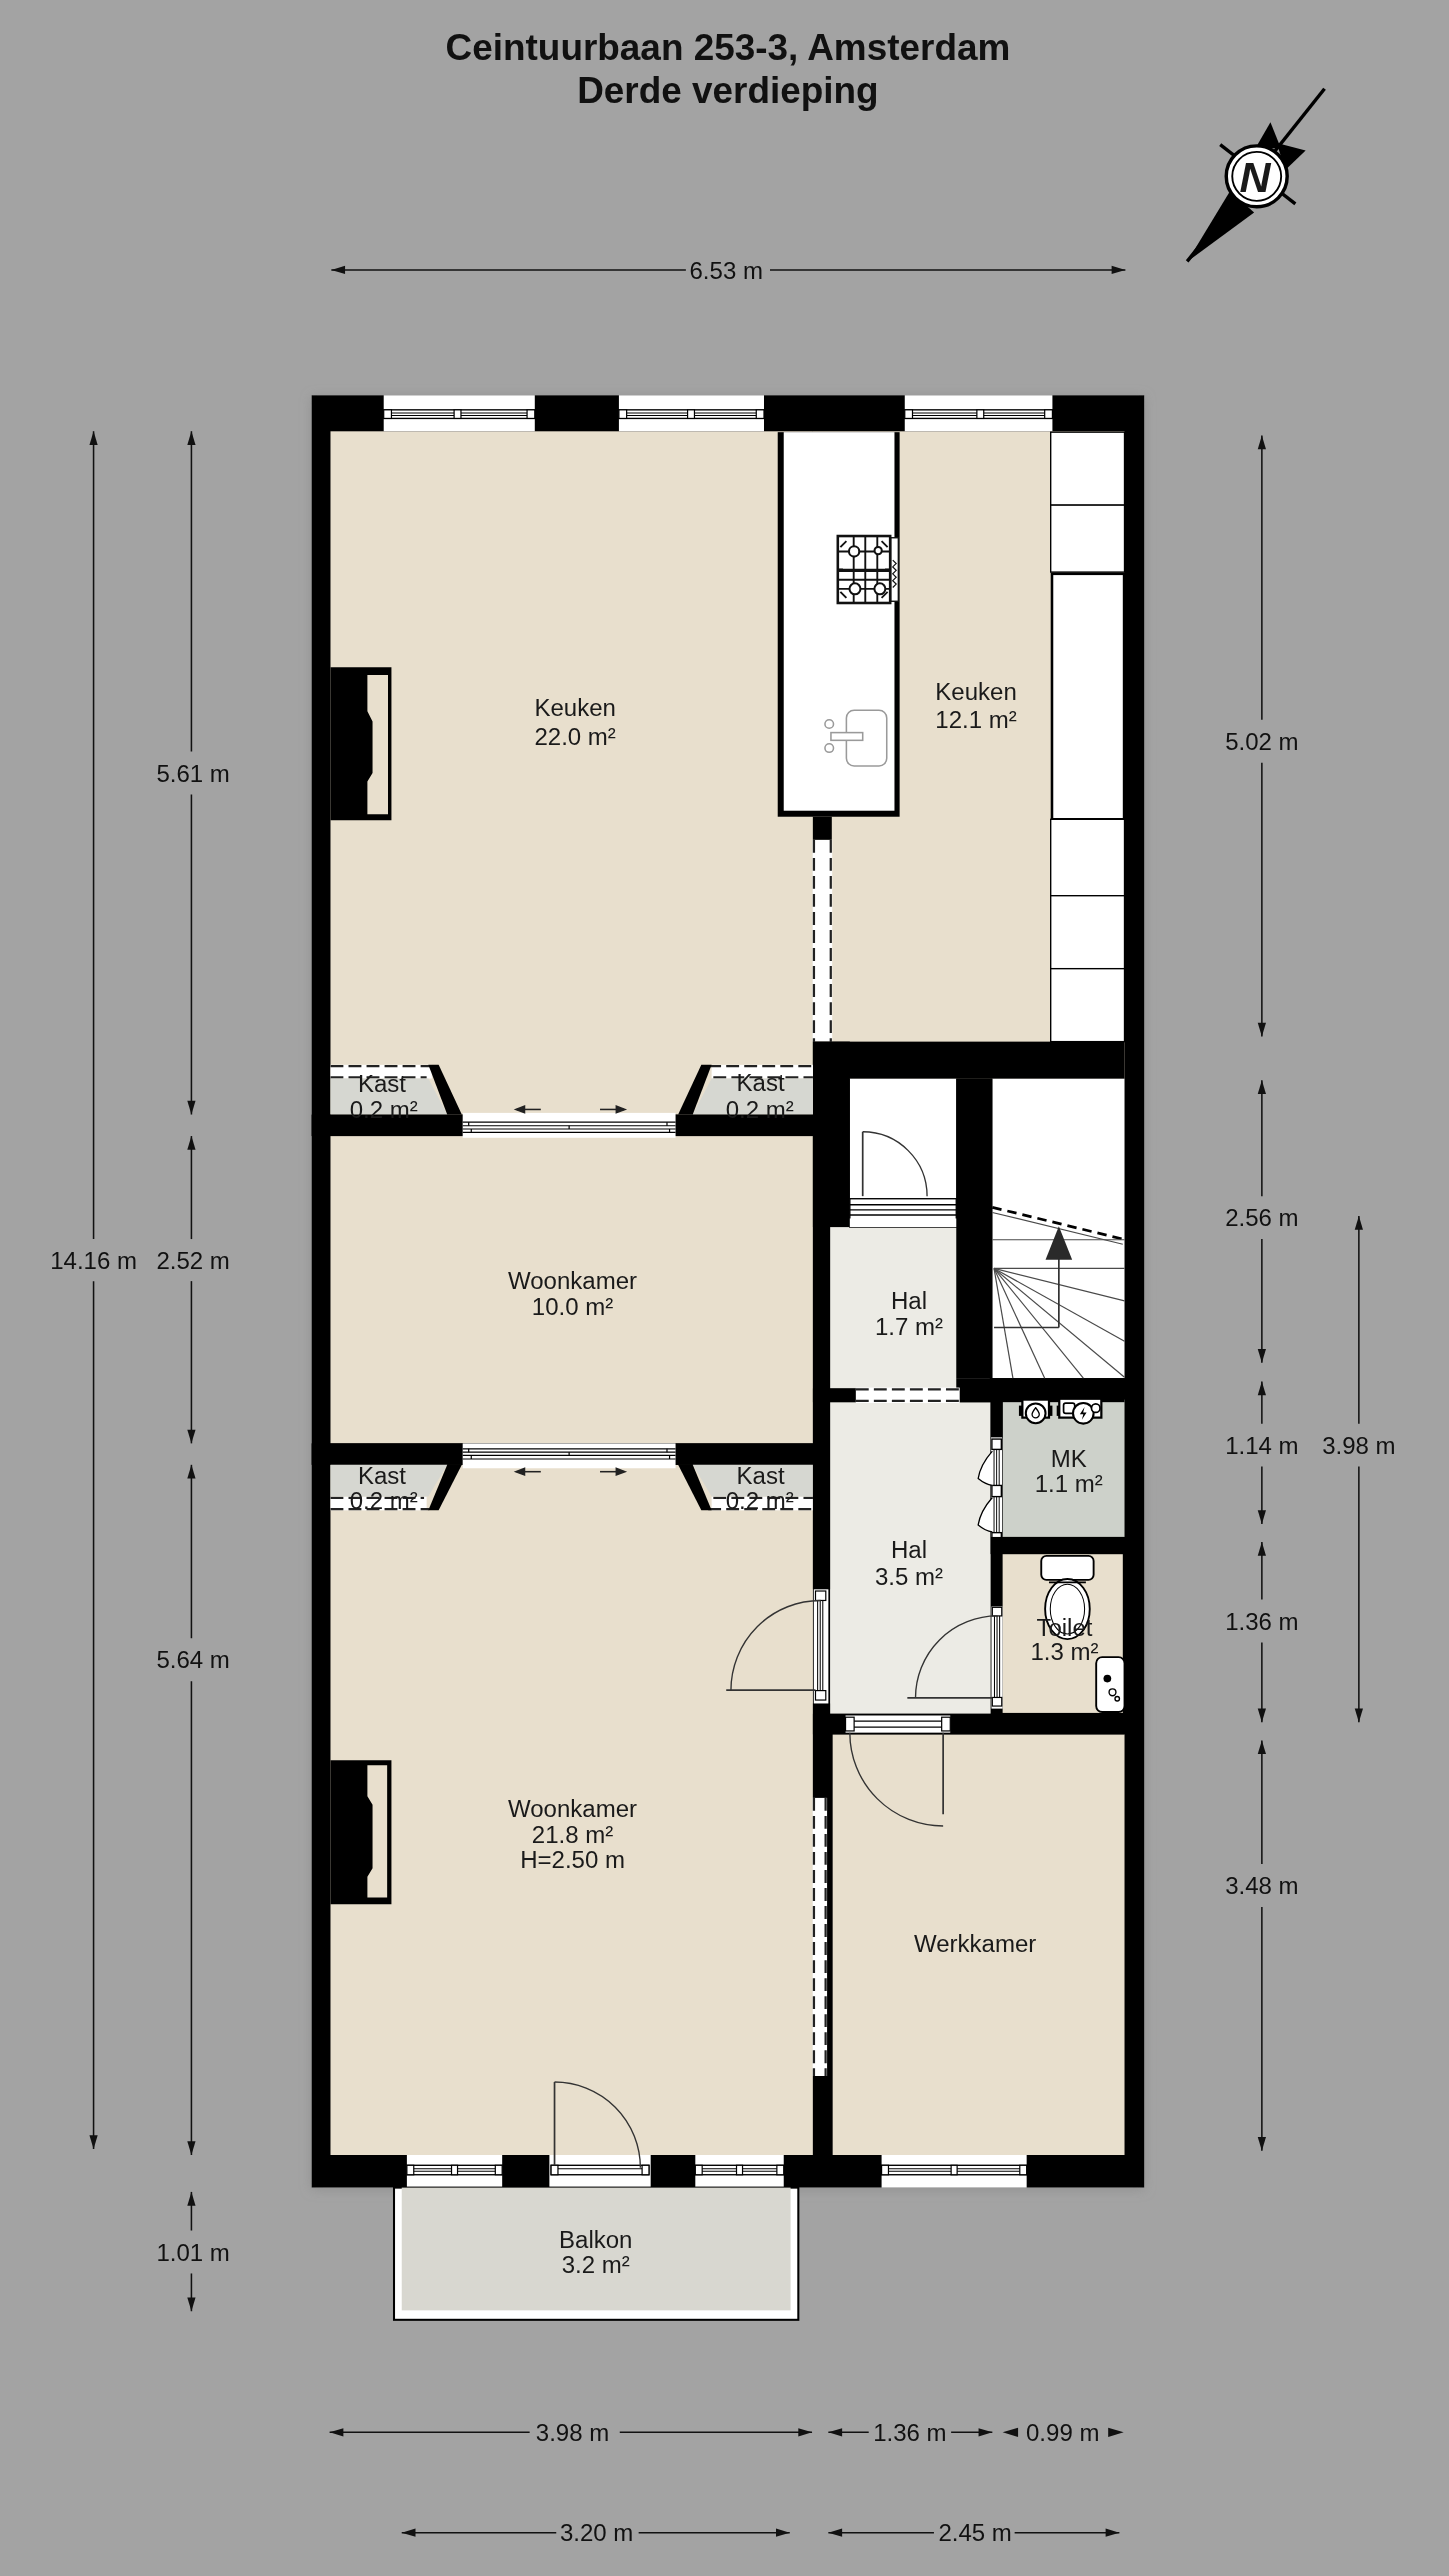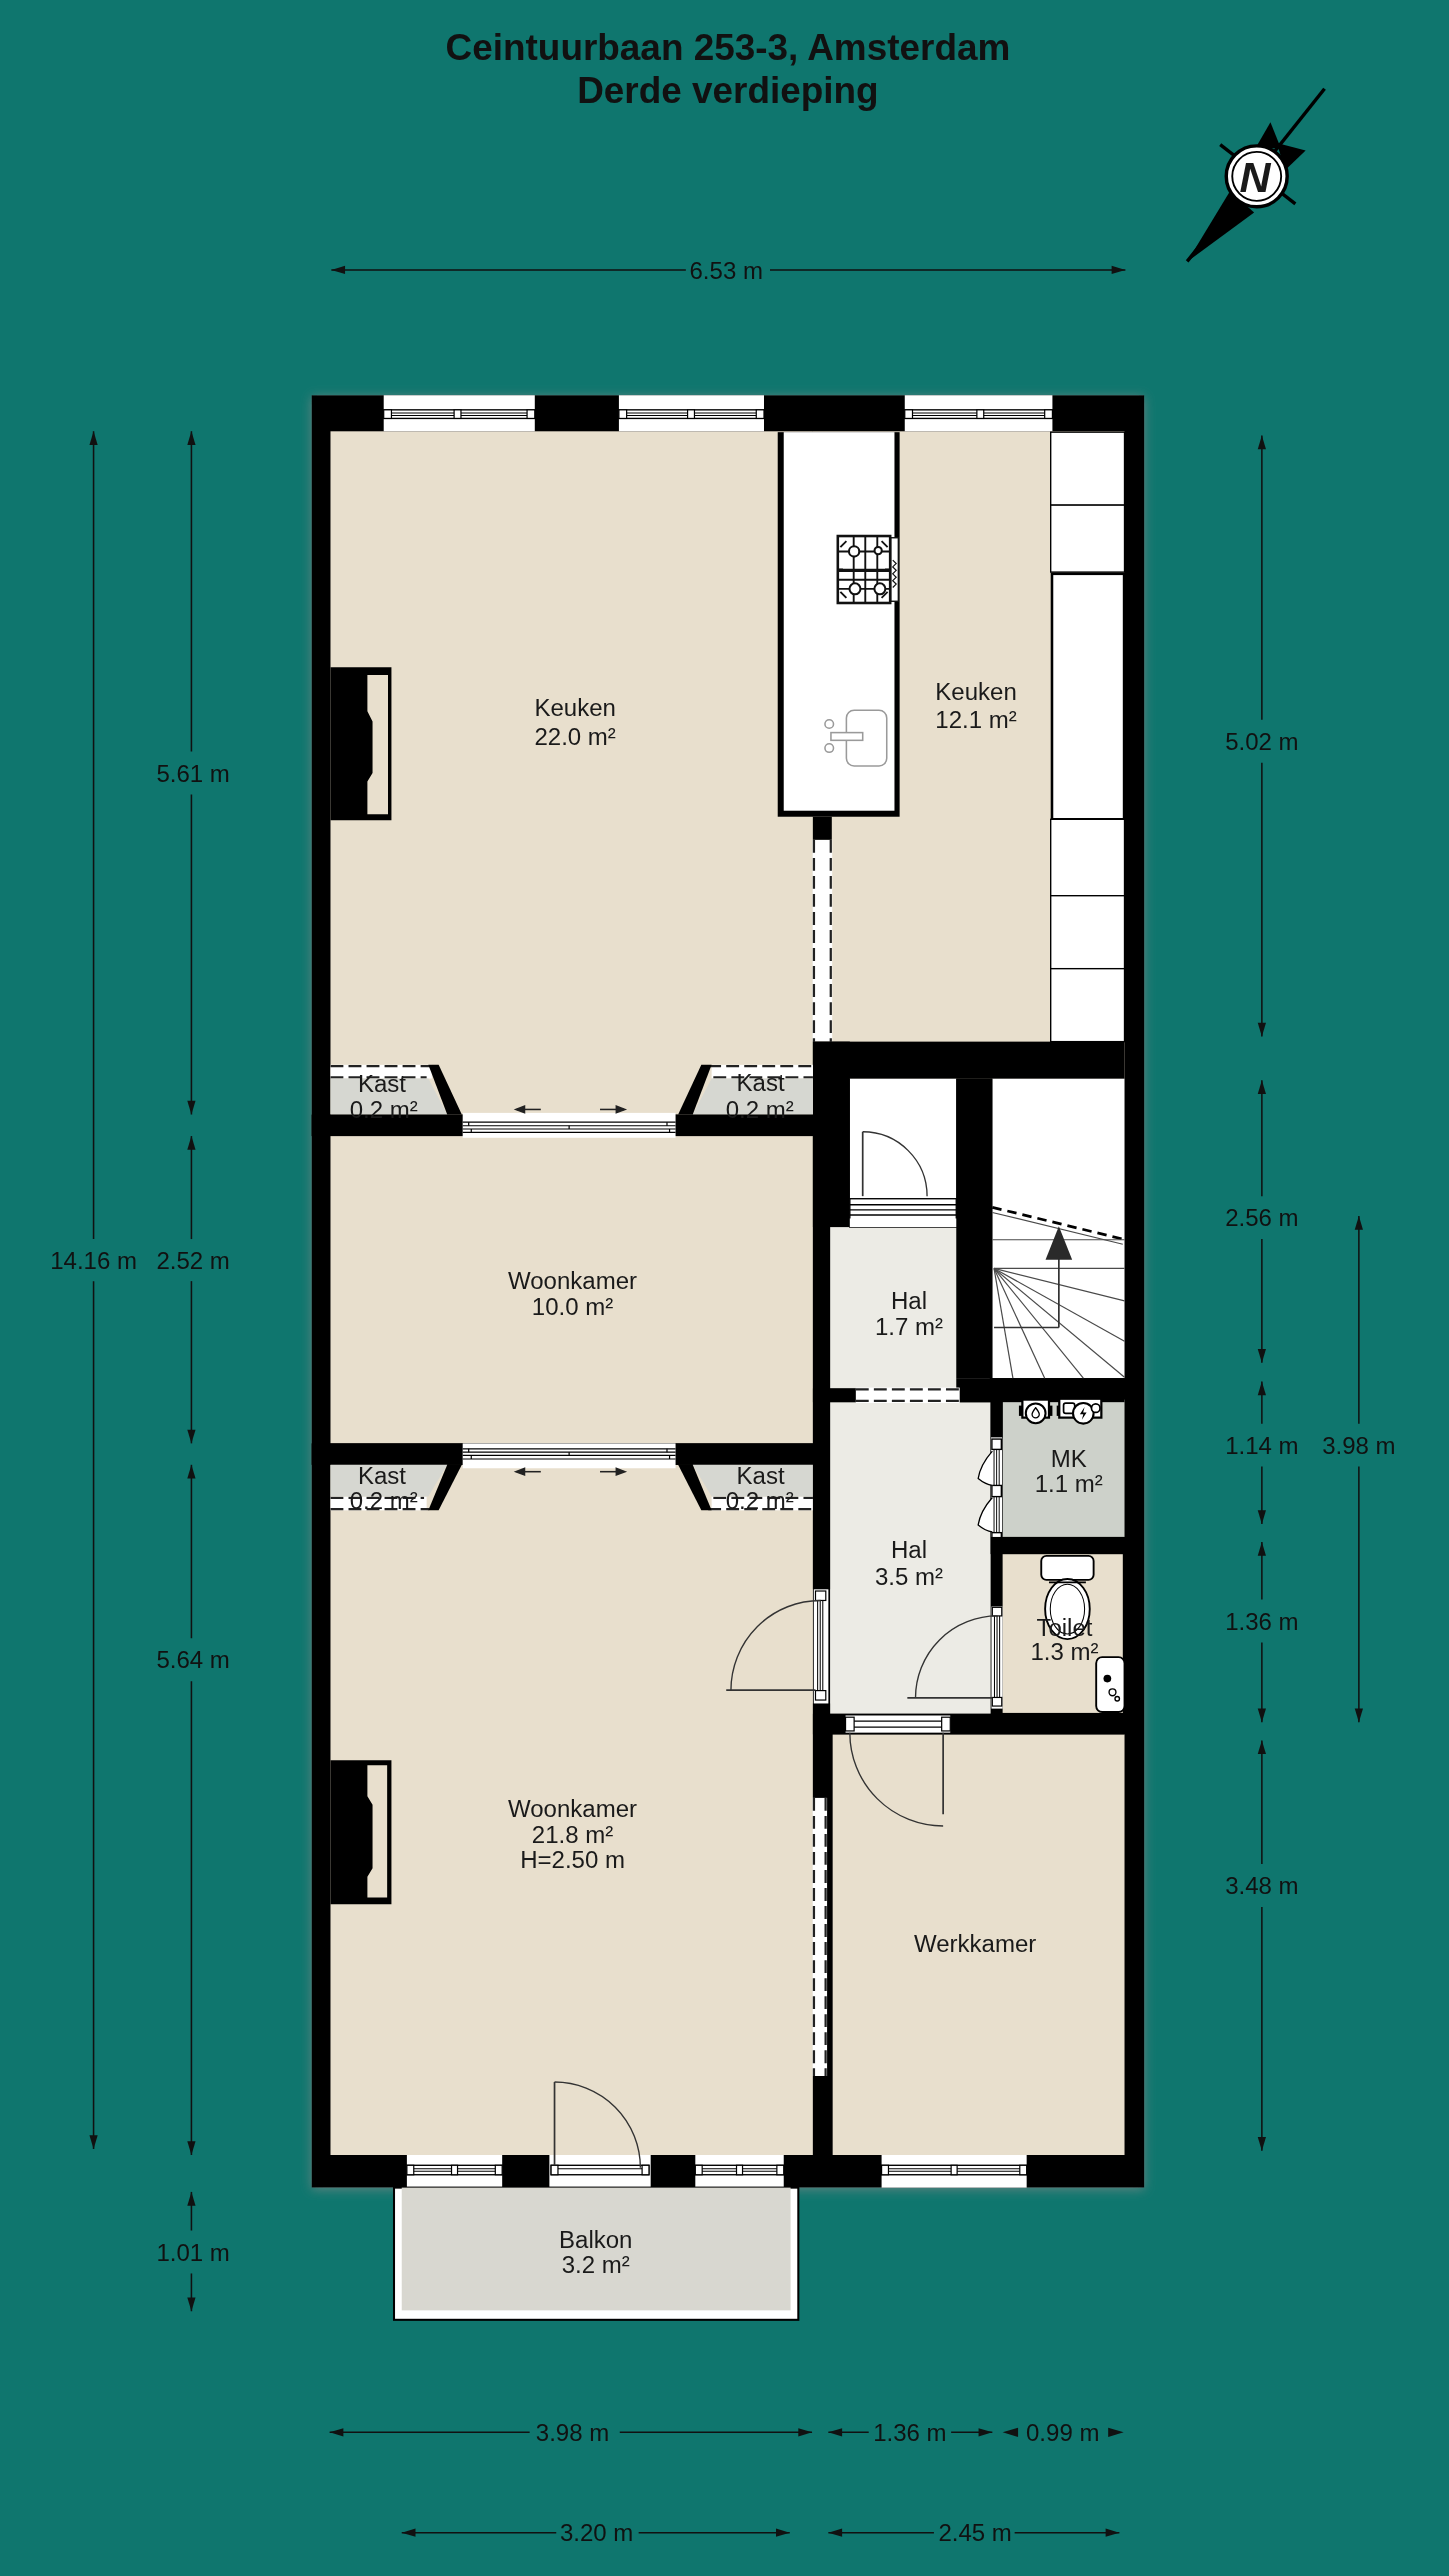--- a/index.html
+++ b/index.html
@@ -1,16 +1,16 @@
 <!DOCTYPE html>
 <html style="font-size:13.7px"><head>
 <meta charset="utf-8">
 <style>
   html,body{margin:0;padding:0;background:#ffffff;}
-  #page{position:relative;width:1449px;height:2576px;background:#0f766e;overflow:hidden;}
+  #page{position:relative;width:1449px;height:2576px;background:#a3a3a3;overflow:hidden;}
   svg{position:absolute;left:0;top:0;}
   text{font-family:"Liberation Sans", sans-serif;fill:#1a1a1a;}
   .room{font-size:28px;}
   .dim{font-size:28px;fill:#111;}
   .title{font-size:43px;font-weight:bold;fill:#111;}
 </style>
 </head>
 <body>
 <div id="page">
 <svg width="1449" height="2576" viewBox="0 0 1688 3000">

